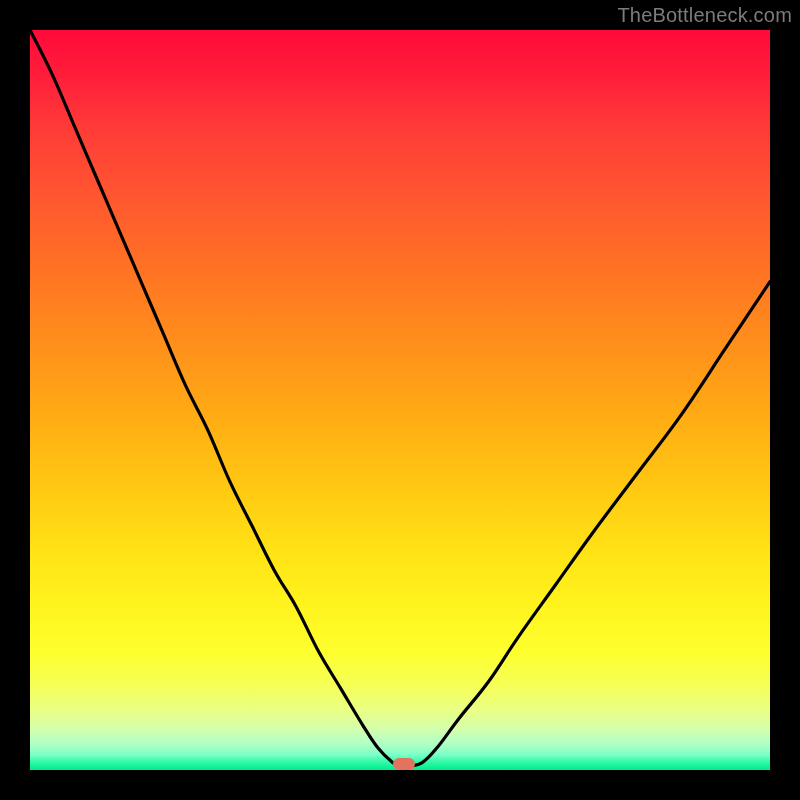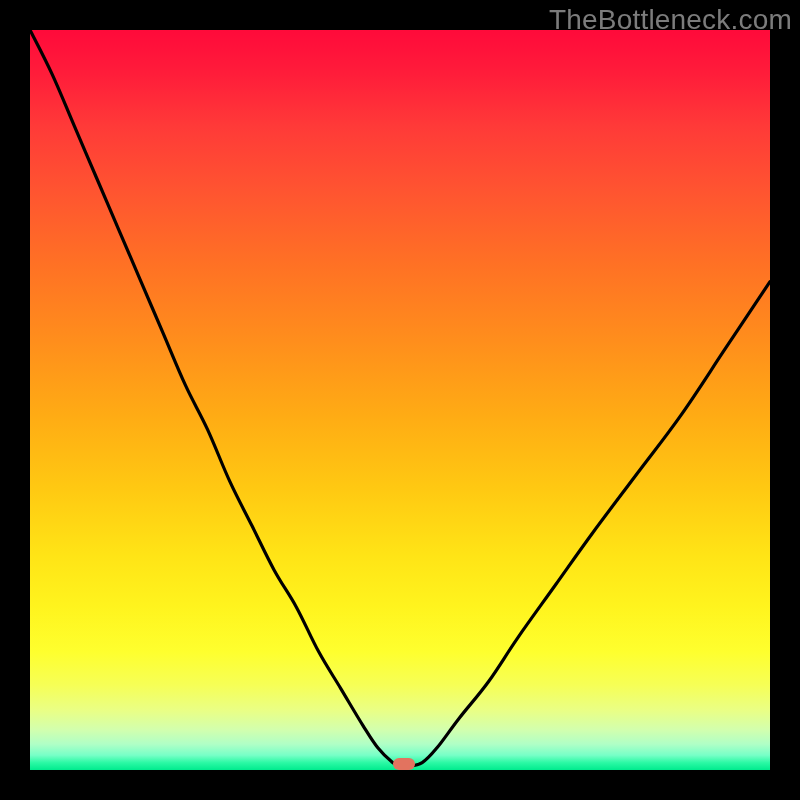--- a/index.html
+++ b/index.html
@@ -53,21 +53,21 @@
     top: 0;
     width: 740px;
     height: 740px;
     pointer-events: none;
   }
   .watermark {
     position: absolute;
     top: 4px;
     right: 8px;
     color: #7c7c7c;
-    font-size: 28px;
+    font-size: 20px;
     font-weight: 500;
     letter-spacing: 0.2px;
     user-select: none;
   }
   .marker {
     position: absolute;
     background: #e2735f;
     border-radius: 6px;
   }
 </style>

